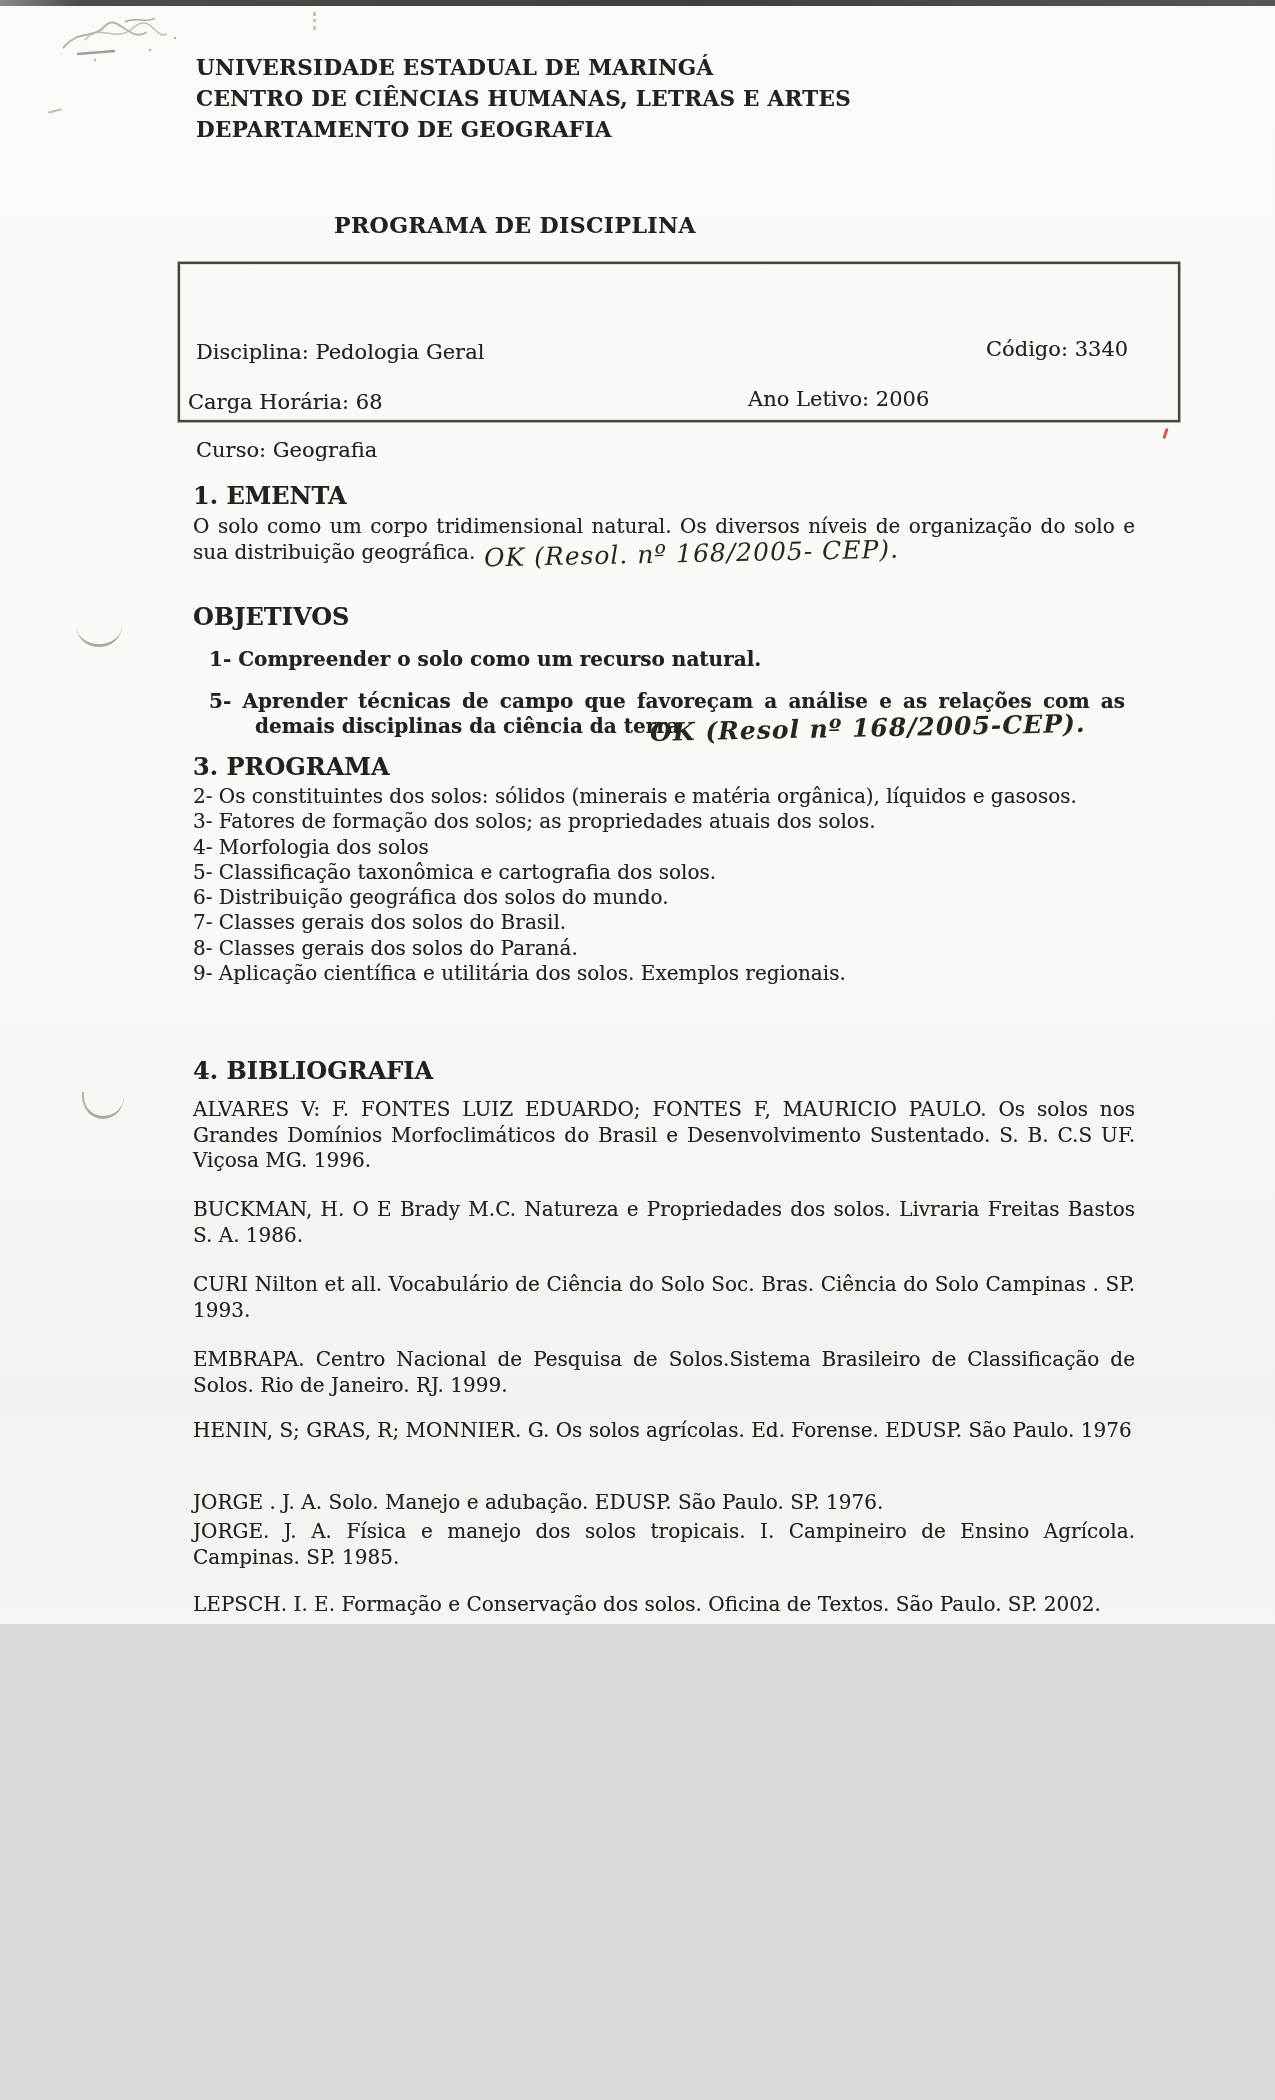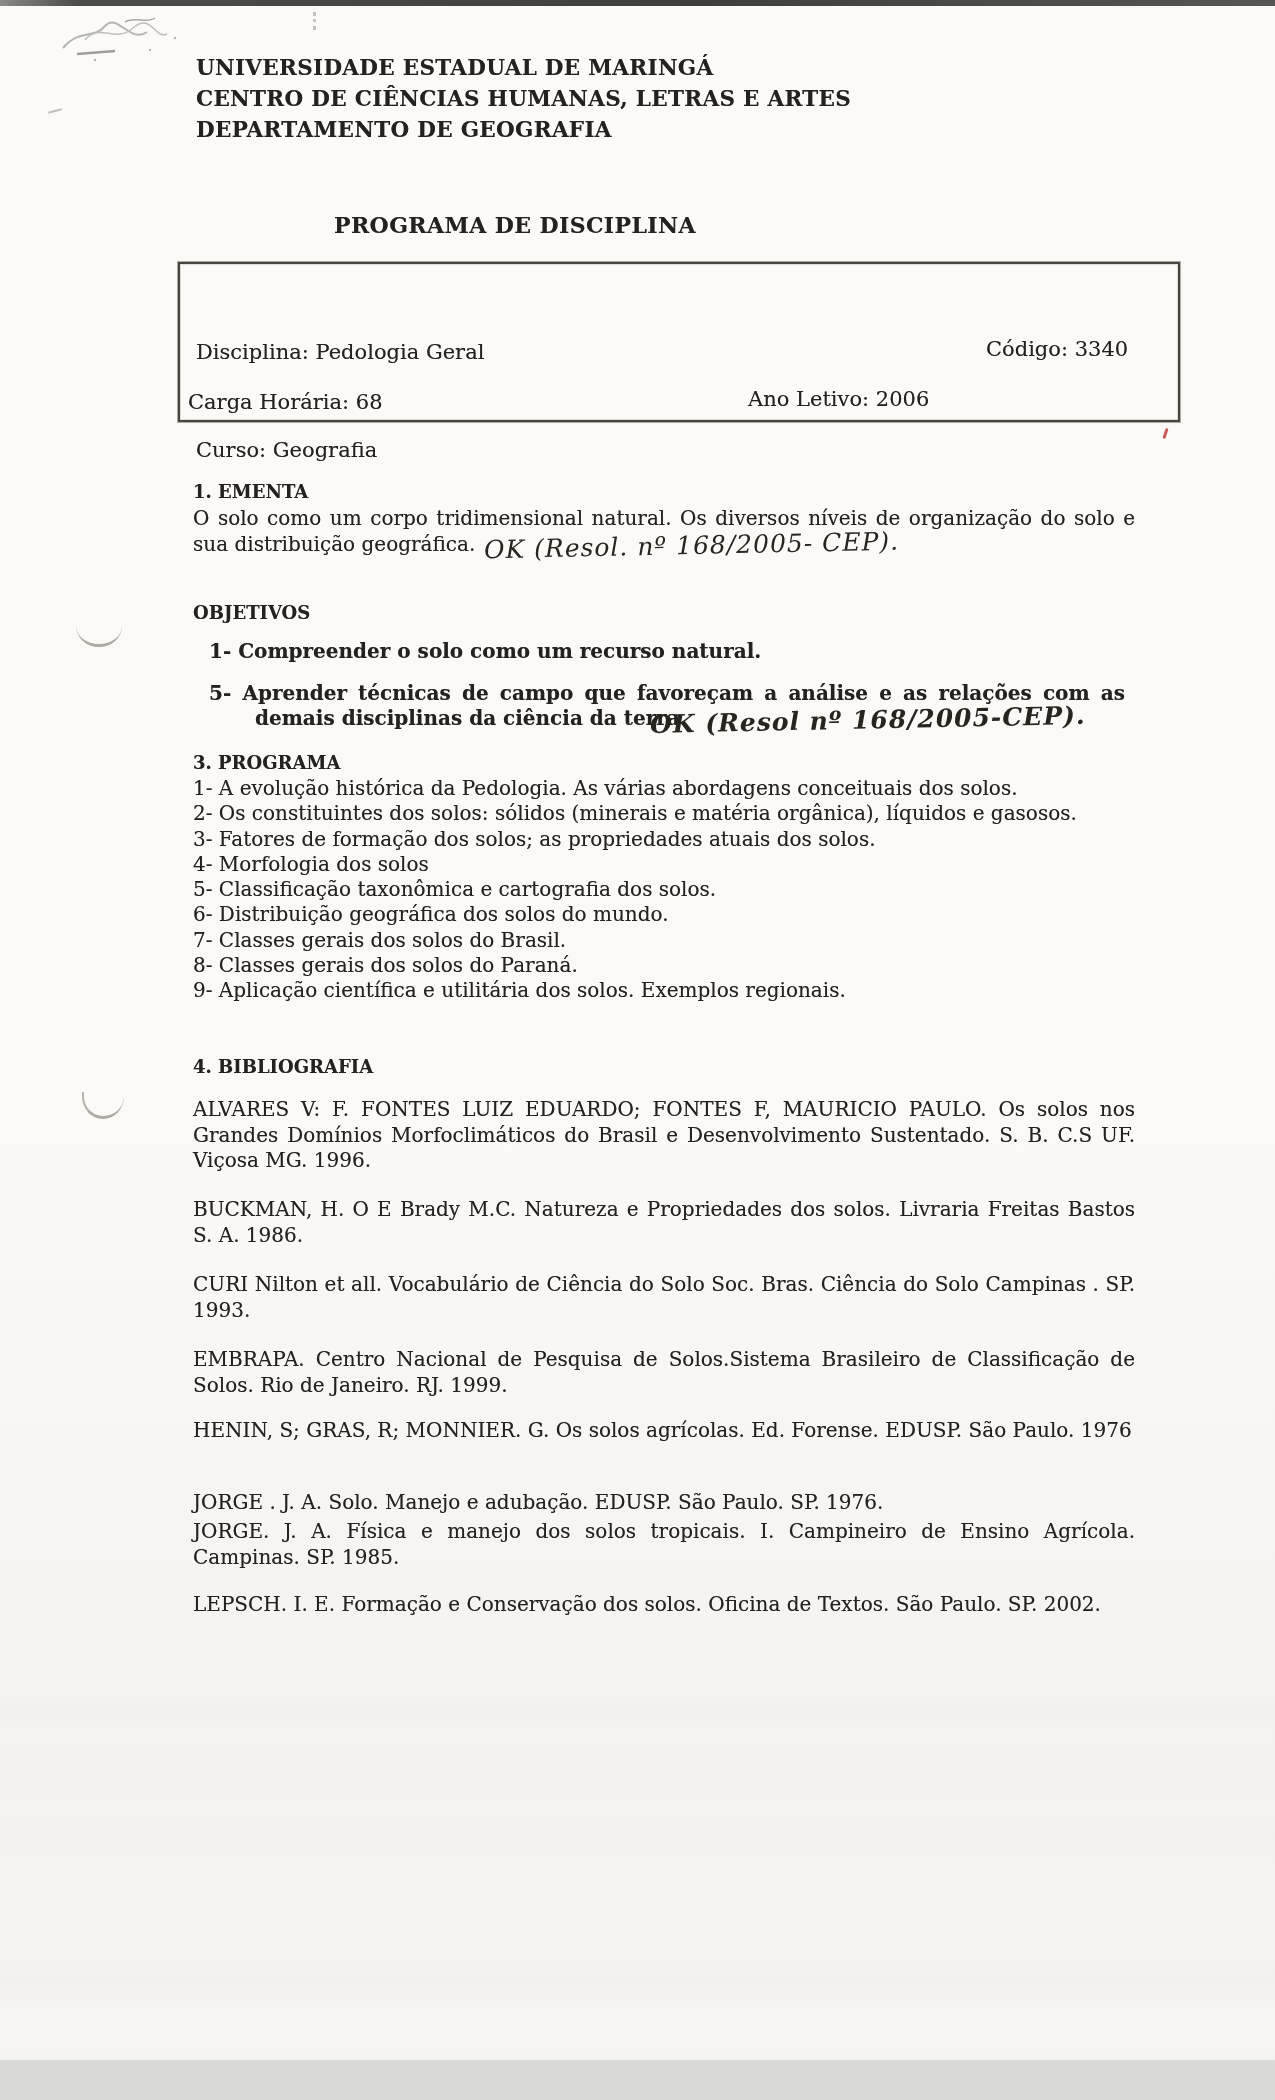--- a/index.html
+++ b/index.html
@@ -1,17 +1,17 @@
 <!DOCTYPE html>
 <html><head>
 <meta charset="utf-8">
 <style>
   html,body { margin:0; padding:0; background:#d9d9d6; }
   .page {
-    position:relative; width:1275px; height:2060px; overflow:hidden;
+    position:relative; width:1275px; height:1624px; overflow:hidden;
     background:linear-gradient(180deg,#fbfaf7 0%,#faf9f6 55%,#f3f2ee 86%,#f6f5f1 100%);
     font-family:"DejaVu Serif","Liberation Serif",serif;
     color:#23221f;
   }
   .ink { text-shadow:0 0 .6px rgba(40,38,34,.45); }
 
   .scan-strip { position:absolute; top:0; left:0; width:100%; height:6px;
     background:linear-gradient(90deg,#8a8a86 0%,#4c4c49 6%,#3f3f3d 55%,#565653 100%); }
 
   .letterhead { position:absolute; top:52px; left:196px; font-weight:700;
@@ -24,21 +24,21 @@
     box-sizing:border-box; border:2px solid #46453f;
     box-shadow:0 0 0 1px rgba(95,94,88,.5), inset 0 0 0 1px rgba(130,129,122,.22); }
   .info-box span { position:absolute; font-size:21px; white-space:nowrap;margin-top:48px; }
   .f-disciplina { left:16px;  top:28px; }
   .f-codigo     { left:806px; top:25px; }
   .f-carga      { left:8px;  top:78px; }
   .f-ano        { left:568px; top:75px; }
   .f-curso      { left:16px;  top:126px; }
 
   .sec { position:absolute; left:193px; width:942px; }
-  .sec-h { font-weight:700; font-size:18px; margin:0 0 3px 0; }
+  .sec-h { font-weight:700; font-size:24px; margin:0 0 3px 0; }
   .body-p { font-size:20px; line-height:26px; text-align:justify; margin:0; }
 
   .sec-ementa    { top:481px; }
   .sec-objetivos { top:602px; width:948px; }
   .obj-item { font-size:20px; line-height:25.5px; text-align:justify;
     padding-left:46px; text-indent:-46px; margin:16px;font-weight:bold; }
 
   .sec-programa  { top:752px; width:1000px; }
   .prog-item { font-size:20px; line-height:25.3px; margin:0; white-space:nowrap; }
 
@@ -118,21 +118,20 @@
   <div class="check check-1"></div>
 
   <div class="sec sec-objetivos">
     <p class="sec-h ink">OBJETIVOS</p>
     <p class="obj-item ink">1- Compreender o solo como um recurso natural.</p>
     <p class="obj-item ink"><span>5- Aprender técnicas de campo que favoreçam a análise e as relações com as demais disciplinas da ciência da terra.</span><span class="hand">OK (Resol nº 168/2005-CEP).</span></p>
   </div>
 
   <div class="sec sec-programa">
     <p class="sec-h ink">3. PROGRAMA</p>
-    <p class="prog-item ink">1- A evolução histórica da Pedologia. As várias abordagens conceituais dos solos.</p>
     <p class="prog-item ink">2- Os constituintes dos solos: sólidos (minerais e matéria orgânica), líquidos e gasosos.</p>
     <p class="prog-item ink">3- Fatores de formação dos solos; as propriedades atuais dos solos.</p>
     <p class="prog-item ink">4- Morfologia dos solos</p>
     <p class="prog-item ink">5- Classificação taxonômica e cartografia dos solos.</p>
     <p class="prog-item ink">6- Distribuição geográfica dos solos do mundo.</p>
     <p class="prog-item ink">7- Classes gerais dos solos do Brasil.</p>
     <p class="prog-item ink">8- Classes gerais dos solos do Paraná.</p>
     <p class="prog-item ink">9- Aplicação científica e utilitária dos solos. Exemplos regionais.</p>
   </div>
 

